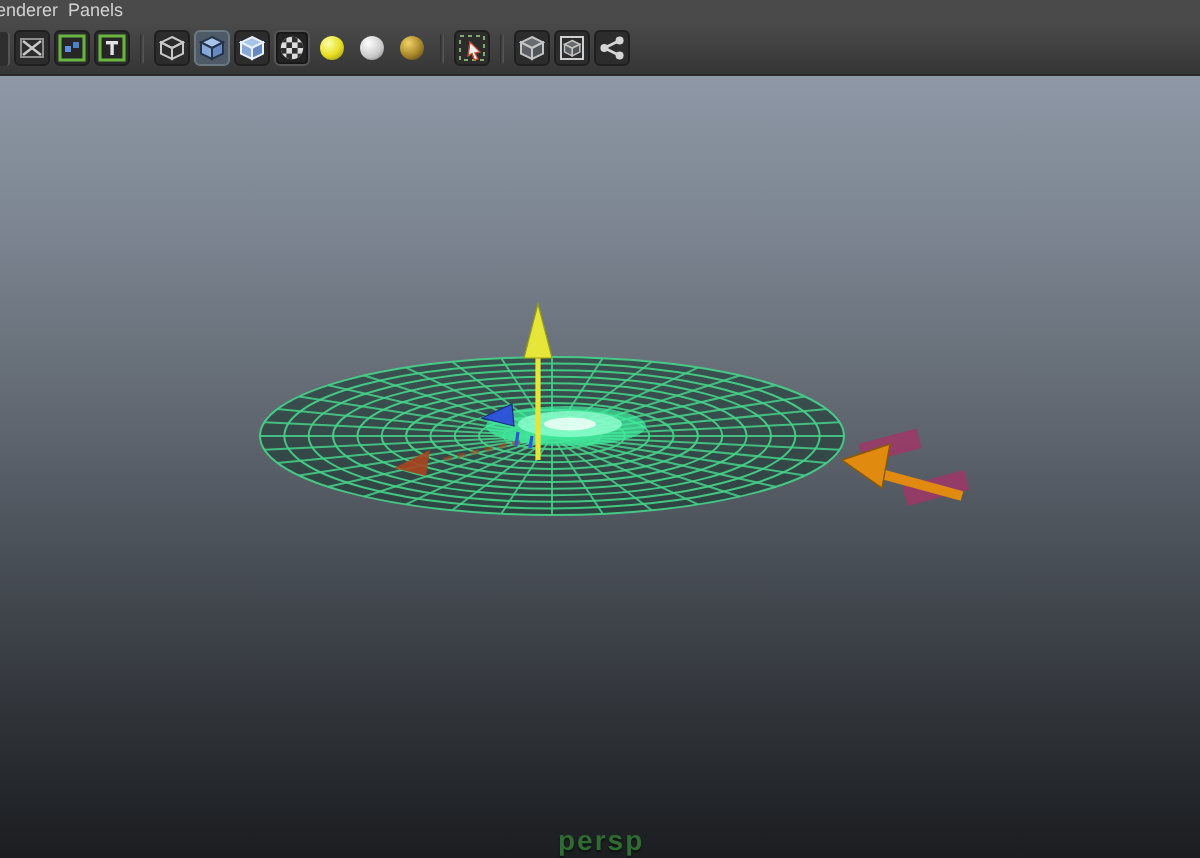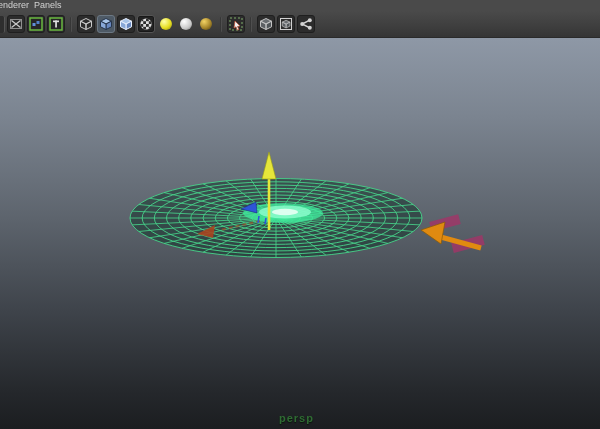--- a/index.html
+++ b/index.html
@@ -45,21 +45,21 @@
   .ball.flat-lighting{background:radial-gradient(circle at 35% 30%,#ffffff,#c9c9c9 60%,#6f6f6f);}
   .ball.shadows{background:radial-gradient(circle at 35% 30%,#f2d264,#a8872b 55%,#483a10);}
   
   .viewport{
     position:relative;width:600px;height:392px;cursor:crosshair;
     background:linear-gradient(180deg,#8e98a6 0%,#7b8490 20%,#5d646d 46%,#3e434a 70%,#25282c 90%,#1b1d20 100%);
   }
   .viewport svg{position:absolute;left:0;top:0;}
   .camera-label{
     position:absolute;left:279px;top:374px;
-    font-size:11px;font-weight:bold;letter-spacing:1px;
+    font-size:14px;font-weight:bold;letter-spacing:1px;
     color:#2f6b33;text-shadow:0 1px 1px #0a140b;user-select:none;
   }
 </style>
 </head>
 <body>
 
 <div class="menubar">
   <span class="menu-item clipped">enderer</span>
   <span class="menu-item">Panels</span>
 </div>

